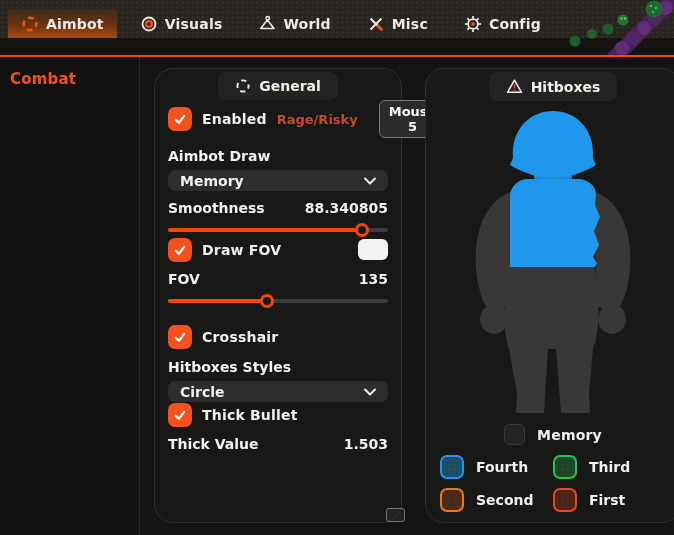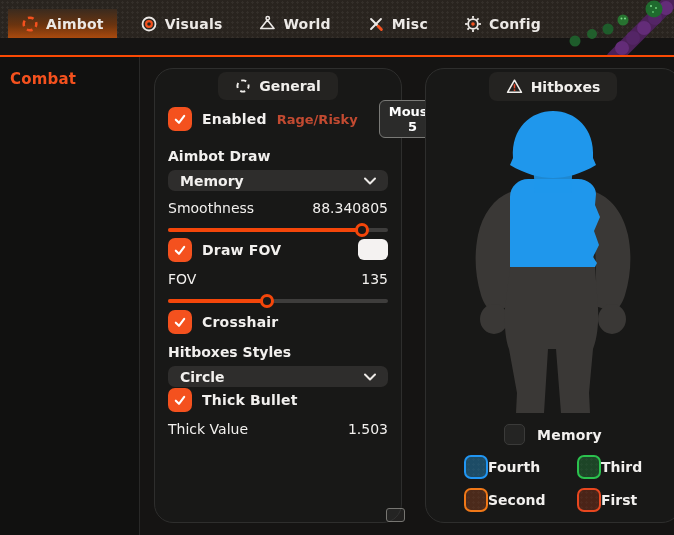--- a/index.html
+++ b/index.html
@@ -40,35 +40,35 @@
   .lbl{color:#f2f0ee;font-weight:700;font-size:14px;letter-spacing:.2px;}
   .tag{margin-left:auto;color:#c24a31;font-weight:700;font-size:13px;position:relative;padding-right:4px;}
   .key-ic{position:absolute;right:-4px;bottom:0;width:17px;height:12px;border:1px solid #979691;
           border-radius:3px;background:rgba(60,60,60,.45);opacity:.75;}
   .keybind{margin-left:7px;background:#2b2b2a;border:1px solid #7a7a77;border-radius:6px;
            color:#fff;font-weight:700;font-size:13px;padding:3px 9px;font-family:inherit;}
   .field-label{margin-top:10px;color:#f2f0ee;font-weight:700;font-size:14px;}
   .dropdown{margin-top:6px;height:21px;background:#2e2d2c;border-radius:7px;display:flex;
             align-items:center;justify-content:space-between;padding:0 12px;color:#f2f0ee;
             font-weight:700;font-size:14px;}
-  .slider-head{display:flex;justify-content:space-between;margin-top:9px;color:#f2f0ee;font-weight:400;font-size:14px;}
+  .slider-head{display:flex;justify-content:space-between;margin-top:9px;color:#f2f0ee;font-weight:700;font-size:14px;}
   .slider{margin-top:7px;height:14px;position:relative;}
   .track{position:absolute;left:0;right:0;top:5px;height:4px;background:#3e3d3c;border-radius:2px;}
   .fill{position:absolute;left:0;top:5px;height:4px;background:#f4460a;border-radius:2px;}
   .handle{position:absolute;top:0;width:8px;height:8px;border:3px solid #f4460a;background:#191918;
           border-radius:50%;transform:translateX(-50%);}
   .color-swatch{margin-left:auto;width:30px;height:21px;border-radius:6px;}
 
   
   .hb-body{display:flex;flex-direction:column;align-items:center;}
   .model{margin-top:2px;}
   .ignore-row{display:flex;align-items:center;gap:12px;margin-top:3px;}
   .swatch-grid{margin-top:7px;width:100%;box-sizing:border-box;padding:0 14px;
                display:grid;grid-template-columns:1fr 1fr;row-gap:4px;}
-  .swatch-item{display:flex;align-items:center;height:29px;color:#f2f0ee;font-weight:700;font-size:14px;margin-left:24px;}
+  .swatch-item{display:flex;align-items:center;gap:12px;height:29px;color:#f2f0ee;font-weight:700;font-size:14px;}
   .swatch-box{width:24px;height:24px;border-radius:7px;border:2px solid #fff;box-sizing:border-box;}
 </style>
 </head>
 <body>
 
 <div class="window">
 
   <div class="topbar">
     <div class="tex dots"></div>
 
@@ -203,21 +203,21 @@
           <div class="slider-head">
             <span>FOV</span>
             <span>135</span>
           </div>
           <div class="slider">
             <div class="track"></div>
             <div class="fill" style="width: 45%;"></div>
             <div class="handle" style="left: 45%;"></div>
           </div>
 
-          <div class="row-check" style="margin-top:1px;">
+          <div class="row-check" style="margin-top:16px;">
             <div class="cb">
               <svg width="14" height="14" viewBox="0 0 20 20">
                 <polyline points="4,11 8.5,15.5 16,5.5" fill="none" stroke="#fff" stroke-width="3" stroke-linecap="round" stroke-linejoin="round"></polyline>
               </svg>
             </div>
             <span class="lbl">Crosshair</span>
           </div>
 
           <div class="field-label">Hitboxes Styles</div>
           <div class="dropdown">

